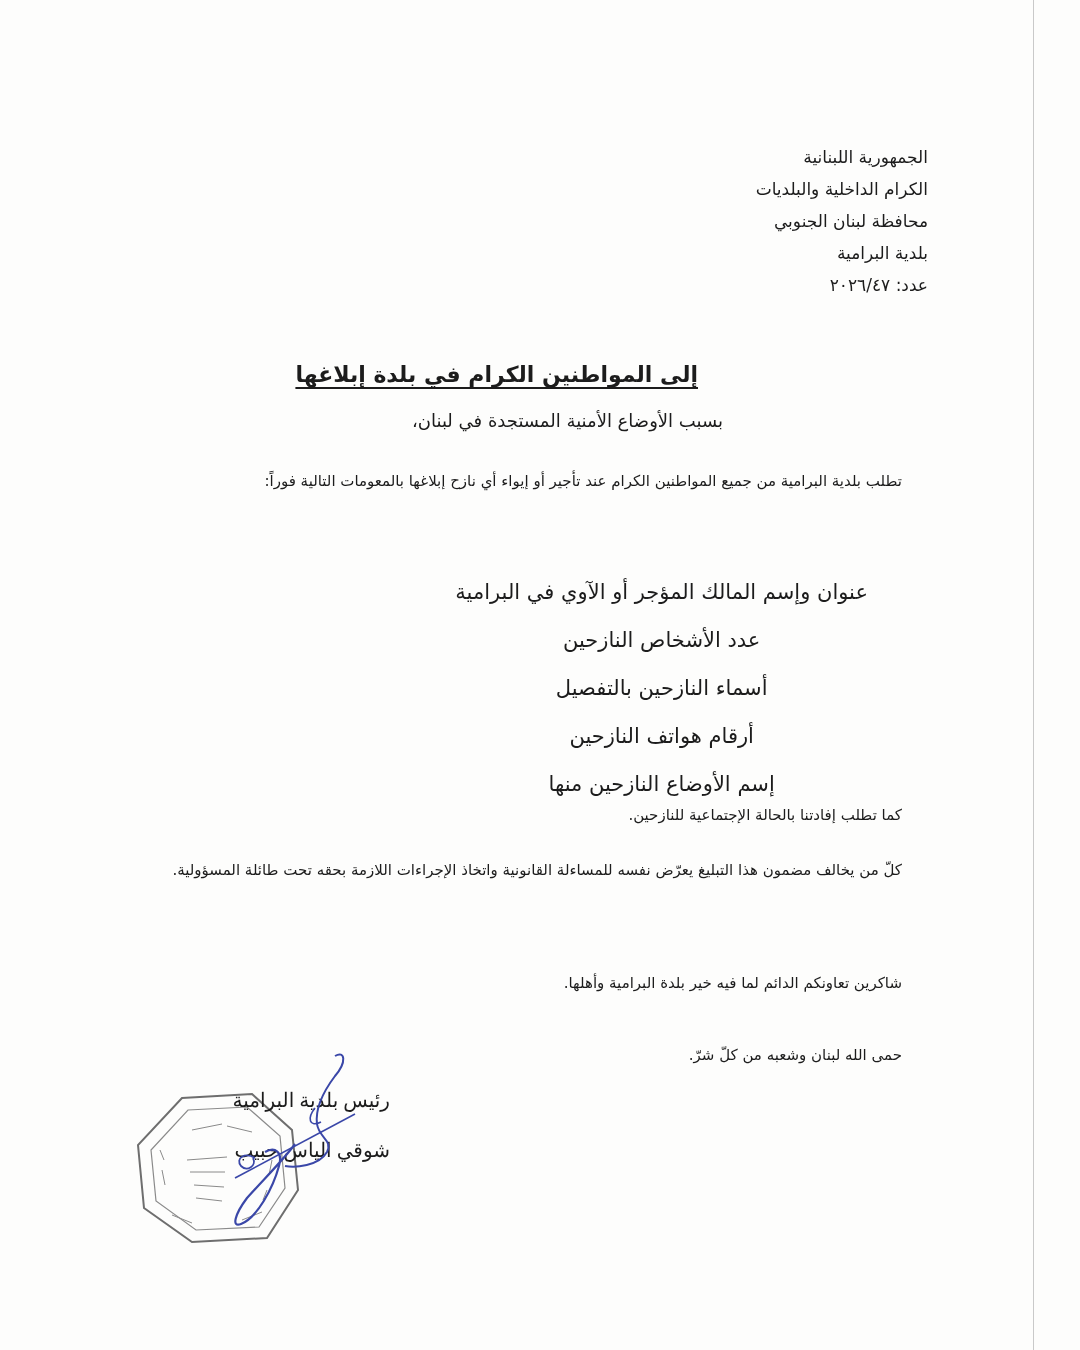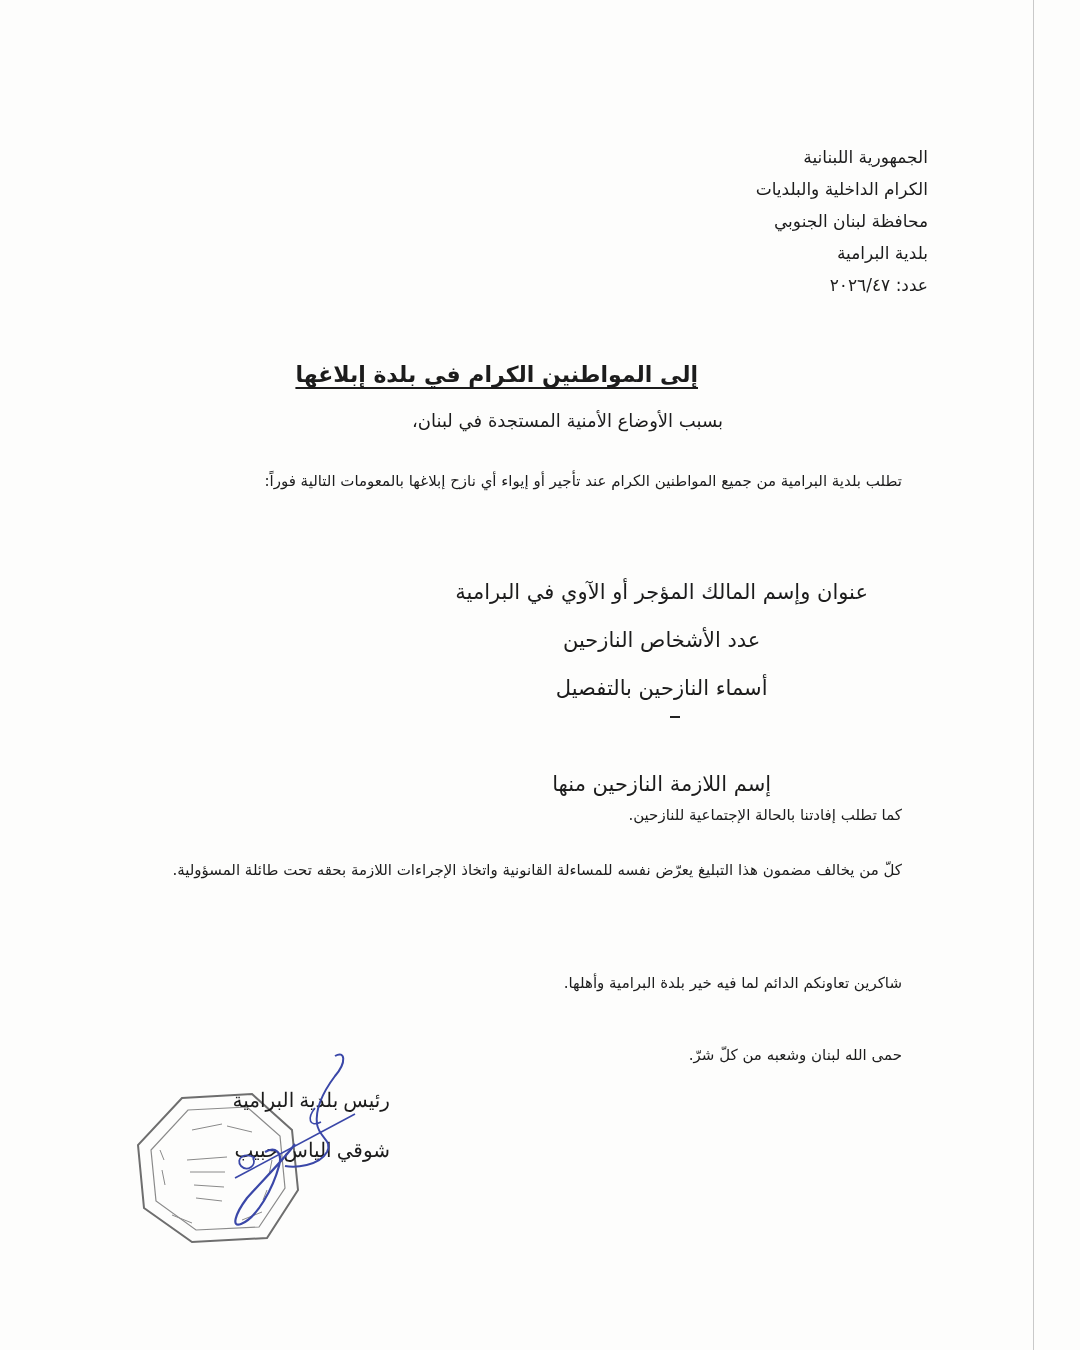--- a/index.html
+++ b/index.html
@@ -147,24 +147,25 @@
   <li>
       <span class="dash"></span>
       <span>عدد الأشخاص النازحين</span>
     </li>
   <li>
       <span class="dash"></span>
       <span>أسماء النازحين بالتفصيل</span>
     </li>
   <li>
       <span class="dash"></span>
+      <span>أرقام هواتف النازحين</span>
     </li>
   <li>
       <span class="dash"></span>
-      <span>إسم اللازمة النازحين منها</span>
+      <span>إسم الأوضاع النازحين منها</span>
     </li>
 </ul>
 
 <div class="body-para p2">كما تطلب إفادتنا بالحالة الإجتماعية للنازحين.</div>
 <div class="body-para p3">كلّ من يخالف مضمون هذا التبليغ يعرّض نفسه للمساءلة القانونية واتخاذ الإجراءات اللازمة بحقه تحت طائلة المسؤولية.</div>
 <div class="body-para p4">شاكرين تعاونكم الدائم لما فيه خير بلدة البرامية وأهلها.</div>
 <div class="body-para p5">حمى الله لبنان وشعبه من كلّ شرّ.</div>
 
 <svg class="seal" viewBox="0 0 170 155">
   <polygon points="50,8 120,4 160,40 166,100 135,148 60,152 12,118 6,55" fill="none" stroke="#6e6e6e" stroke-width="2"></polygon>

